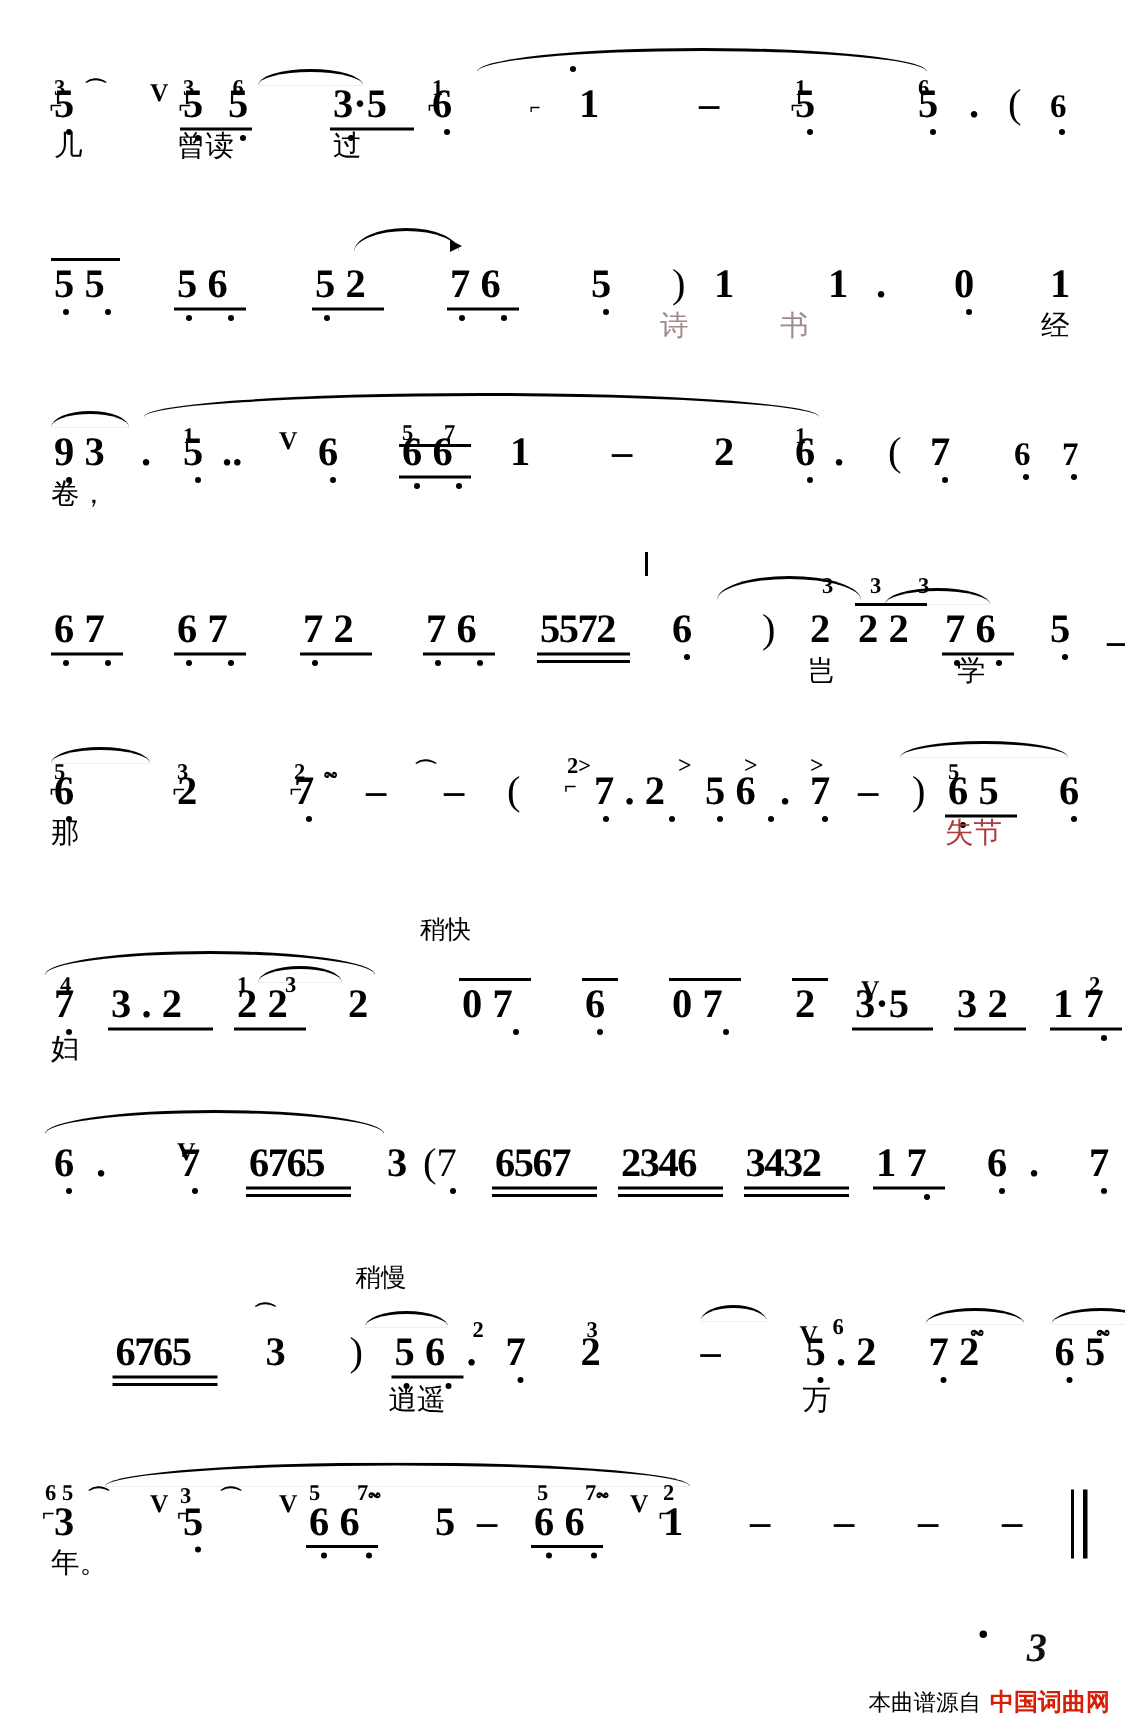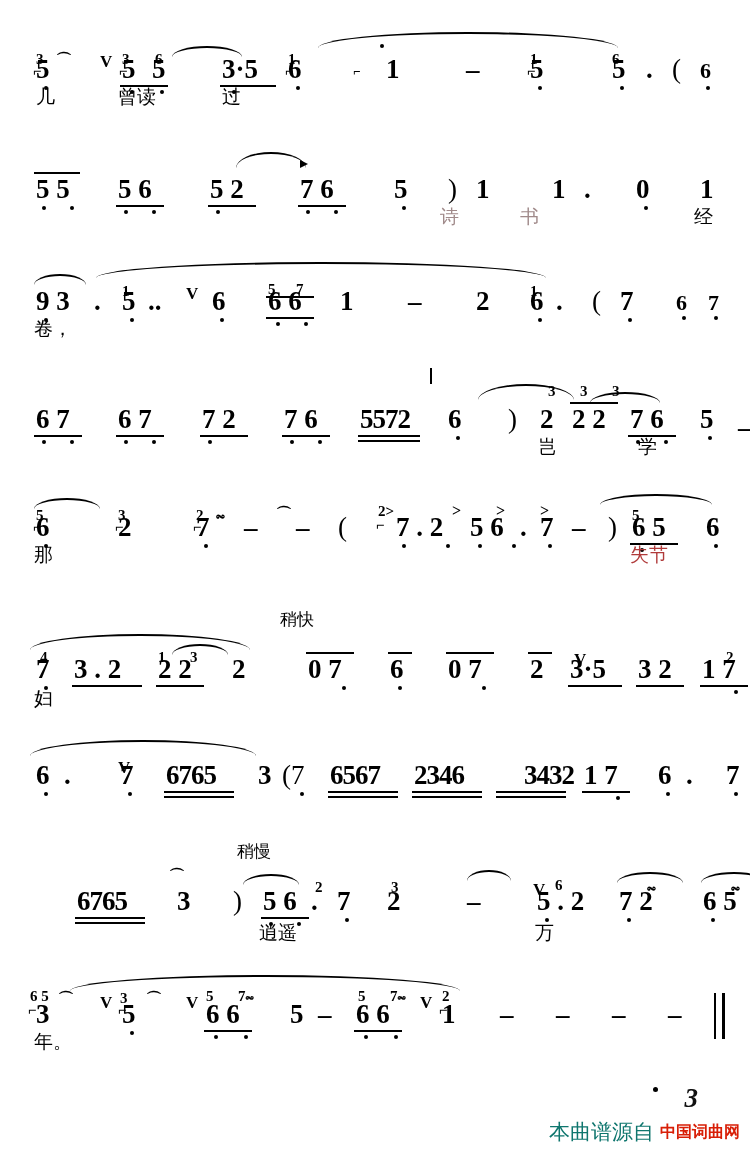--- a/index.html
+++ b/index.html
@@ -107,21 +107,21 @@
   }
 
   
   .footer{
     position:absolute;
     right:10px;bottom:4px;
     display:flex;align-items:center;gap:6px;
   }
   .footer .src{
     font-family:Liberation Sans, sans-serif;
-    font-size:21px;color:#0f766e;
+    font-size:15px;color:#000000;
   }
   .footer .site{
     font-family:"DejaVu Sans", sans-serif;
     font-size:16px;color:#d81e06;font-weight:700;
   }
 
   .stray{position:absolute;background:#000;}
 </style>
 </head>
 <body>
@@ -470,21 +470,21 @@
       <div class="dotd" style="left:300px;top:56px;"></div>
 
       <div class="n" style="left:330px;letter-spacing:-1px;">6567</div>
       <div class="bar" style="left:328px;top:55px;width:70px;"></div>
       <div class="bar" style="left:328px;top:60px;width:70px;"></div>
 
       <div class="n" style="left:414px;letter-spacing:-1px;">2346</div>
       <div class="bar" style="left:412px;top:55px;width:70px;"></div>
       <div class="bar" style="left:412px;top:60px;width:70px;"></div>
 
-      <div class="n" style="left:524px;letter-spacing:-1px;">3432</div>
+      <div class="n" style="left:497px;letter-spacing:-1px;">3432</div>
       <div class="bar" style="left:496px;top:55px;width:70px;"></div>
       <div class="bar" style="left:496px;top:60px;width:70px;"></div>
 
       <div class="n" style="left:584px;">1 7</div>
       <div class="bar" style="left:582px;top:55px;width:48px;"></div>
       <div class="dotd" style="left:616px;top:60px;"></div>
 
       <div class="n" style="left:658px;">6</div>
       <div class="dotd" style="left:666px;top:56px;"></div>
       <div class="n" style="left:686px;">.</div>

